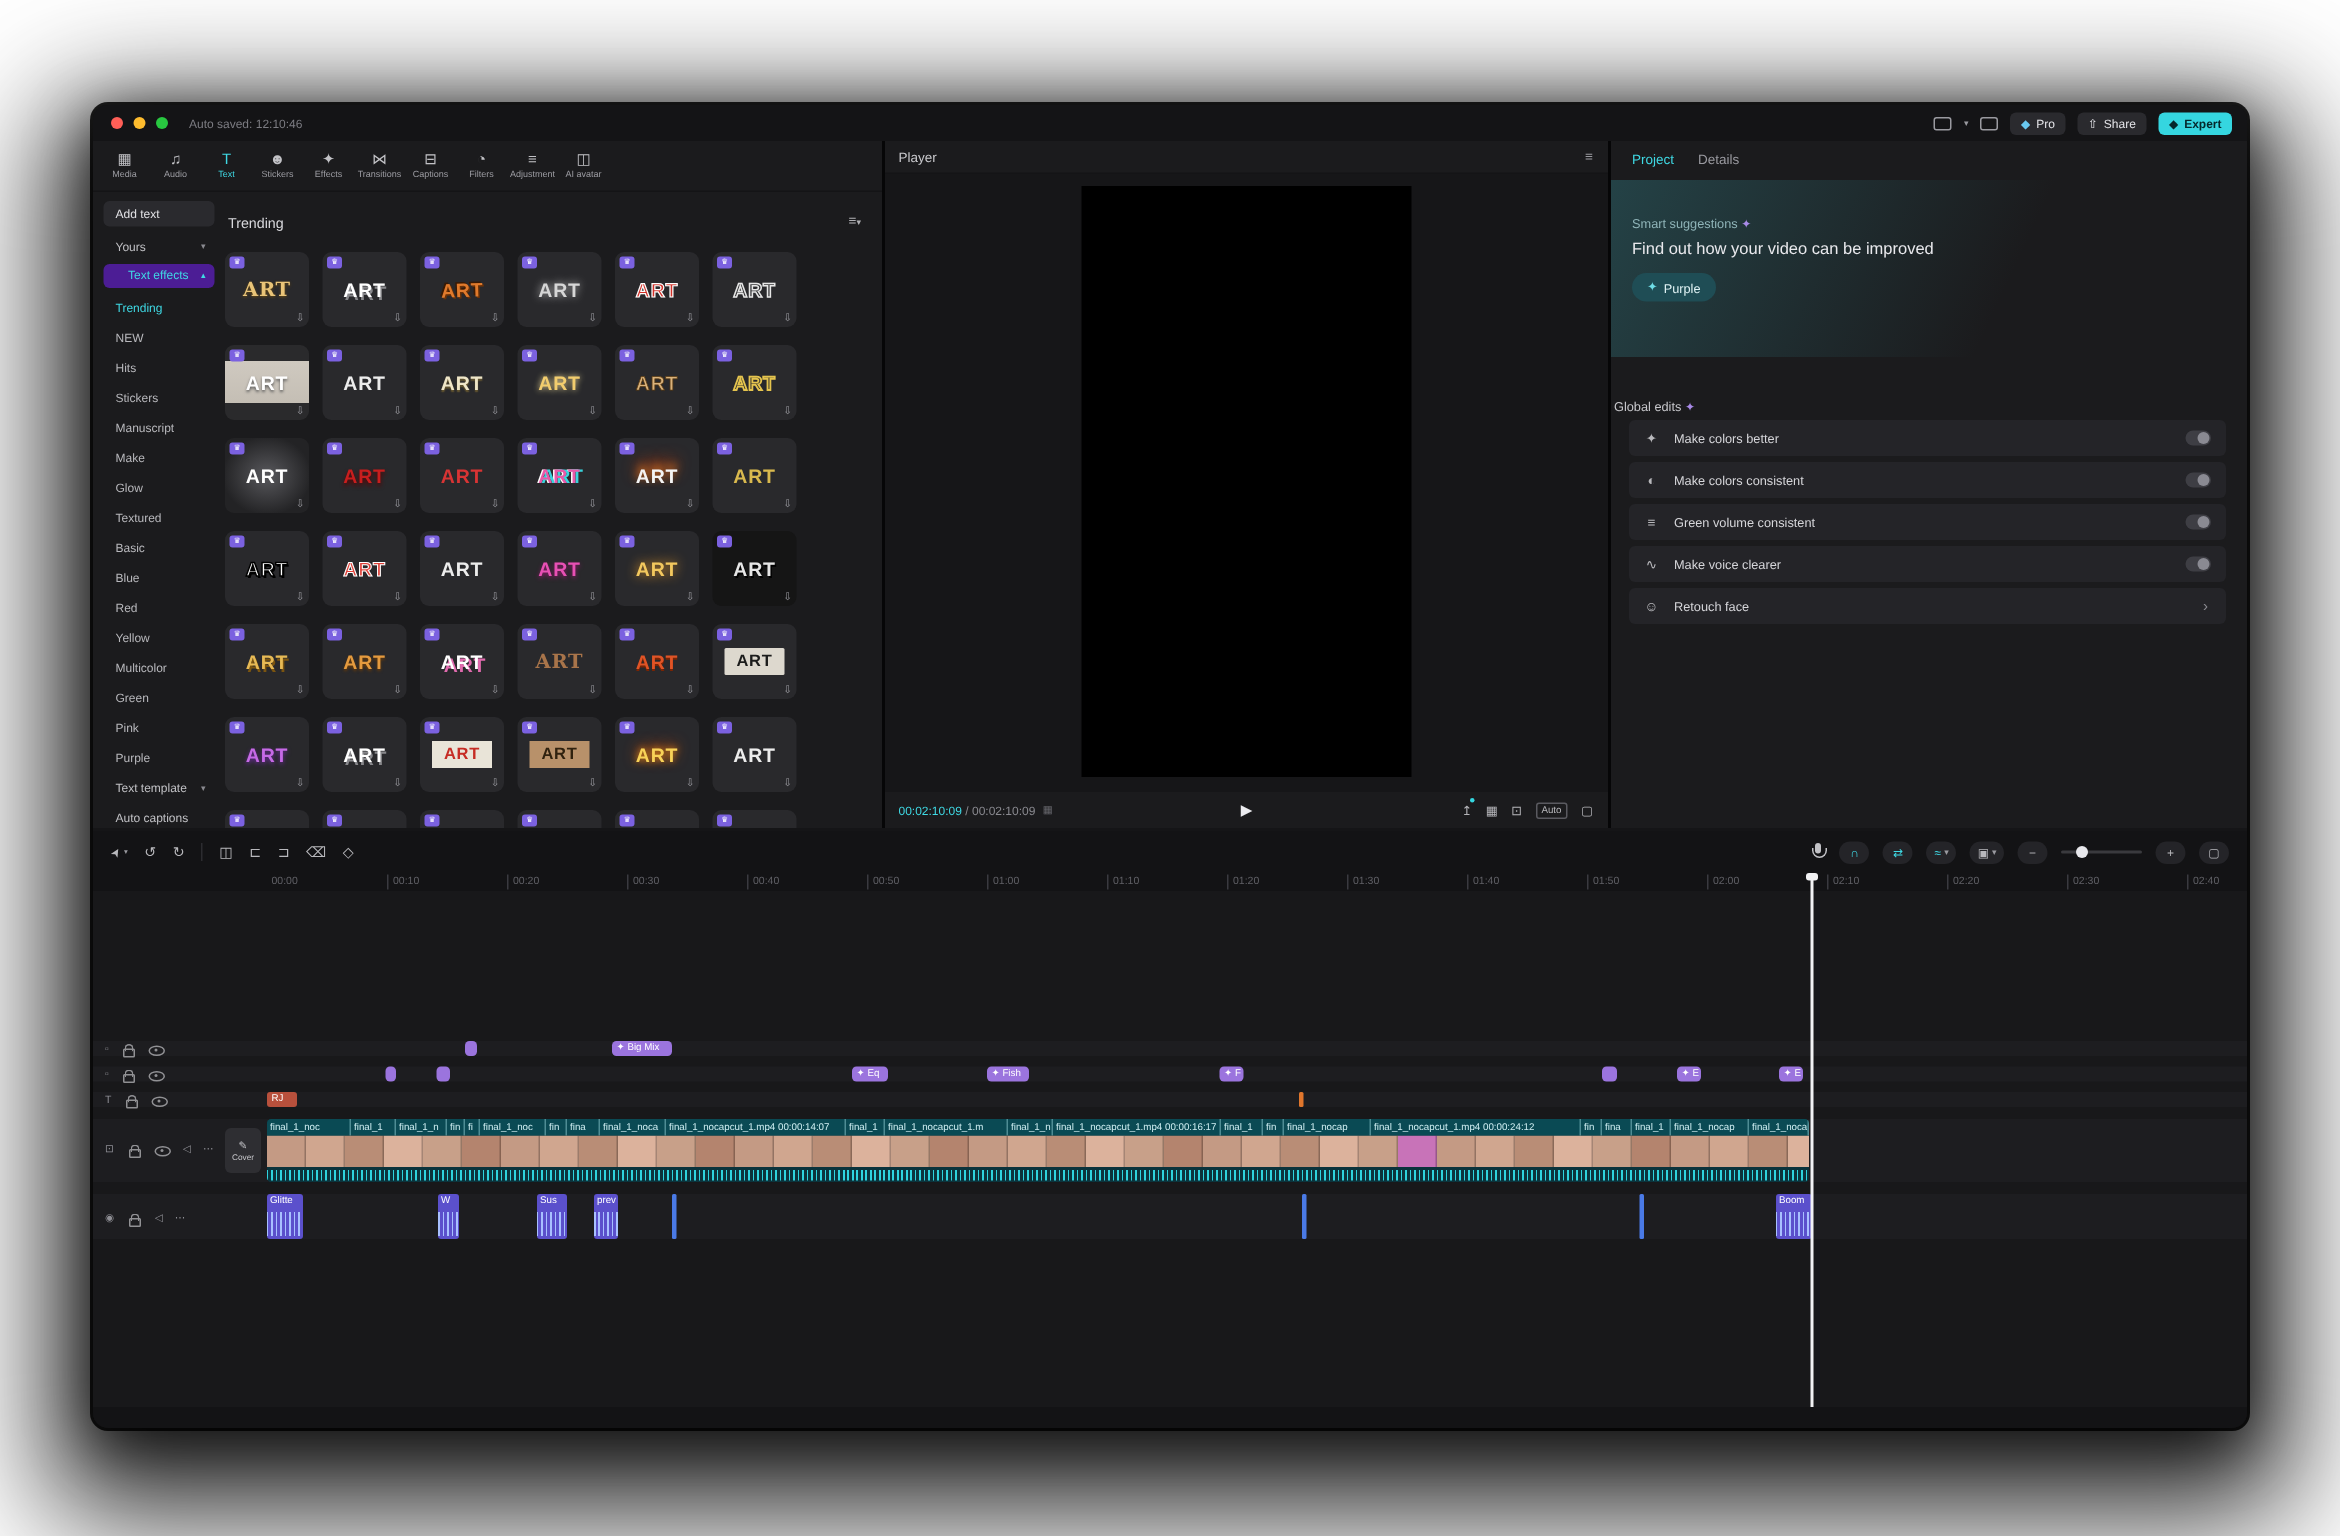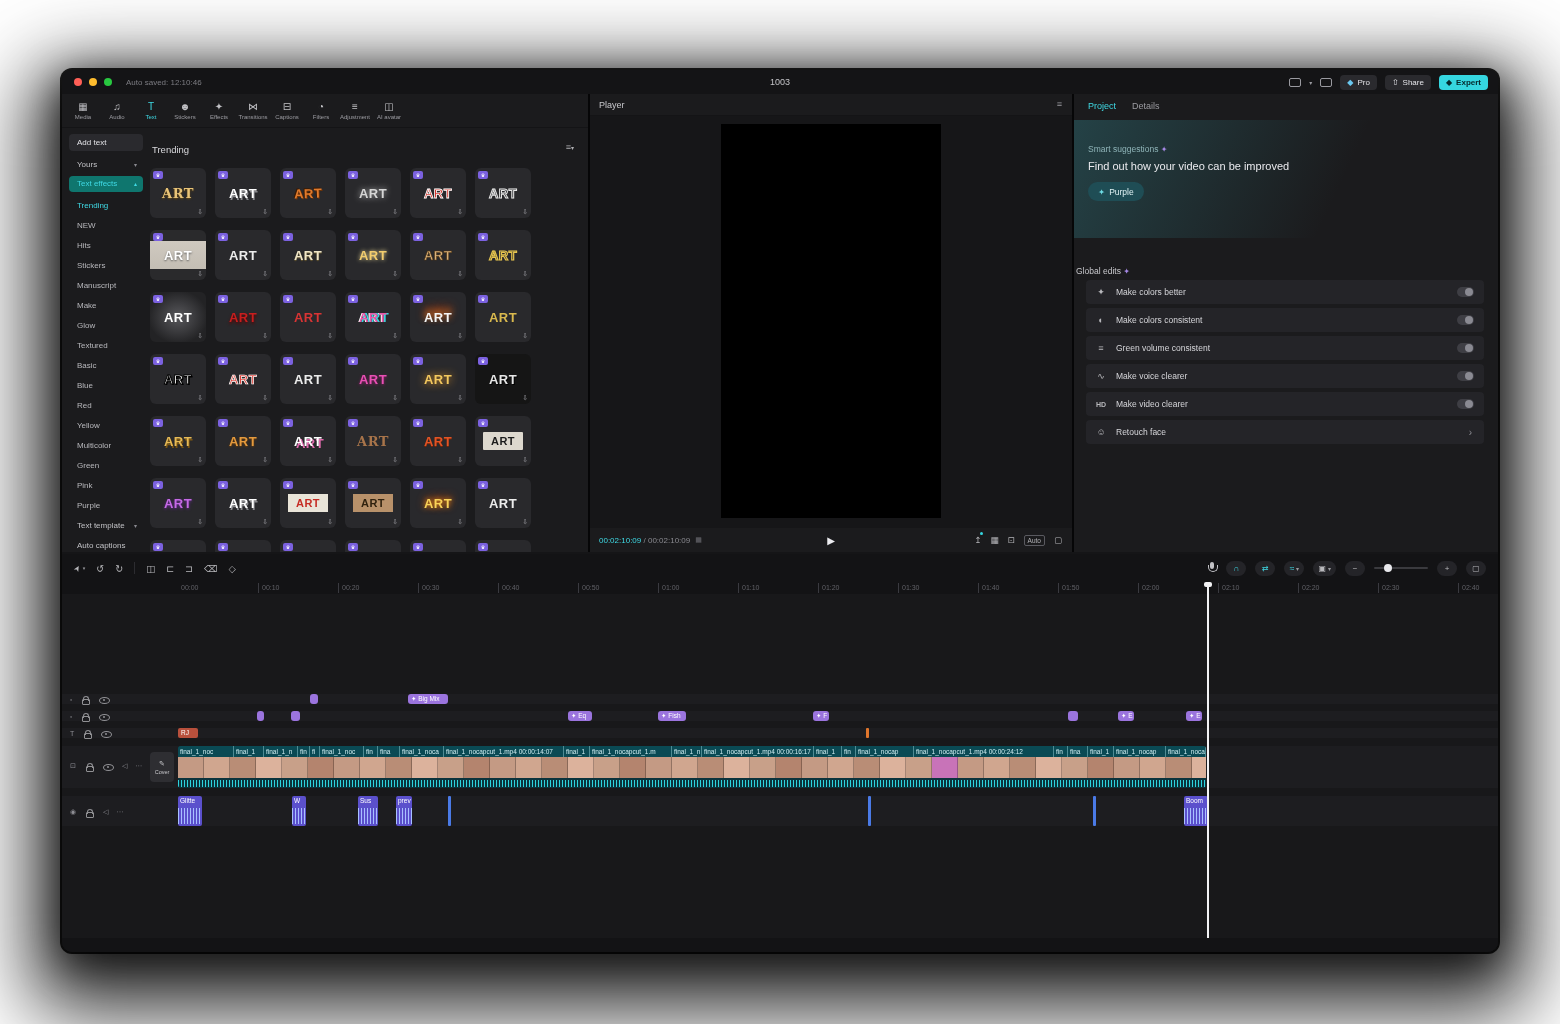--- a/index.html
+++ b/index.html
@@ -32,21 +32,21 @@
   .lp-item { width:34px; display:flex; flex-direction:column; align-items:center; gap:2px; cursor:pointer; }
   .lp-ico { font-size:10px; color:#c2c2c6; line-height:11px; }
   .lp-lab { font-size:6px; color:#9c9ca2; white-space:nowrap; }
   .lp-item.active .lp-ico, .lp-item.active .lp-lab { color:#3fd9e4; }
 
   .lp-body { position:absolute; left:0; top:34px; width:100%; height:424px; }
   .sidebar { position:absolute; left:0; top:0; width:88px; height:100%; }
   .sb-add { position:absolute; left:7px; top:6px; width:74px; height:17px; line-height:17px; background:#2a2a2e; border-radius:4px; font-size:8px; color:#e2e2e6; padding-left:8px; }
   .sb-row { position:absolute; left:7px; width:74px; height:16px; line-height:16px; font-size:8px; color:#c0c0c4; padding-left:8px; }
   .sb-row .caret2 { float:right; margin-right:6px; font-size:6px; color:#8a8a90; }
-  .sb-row.sel { background:#0f766e; border-radius:4px; color:#3fd9e4; }
+  .sb-row.sel { background:#4c1d95; border-radius:4px; color:#3fd9e4;text-align:center; }
   .sb-cats { position:absolute; left:0; top:68px; width:88px; }
   .sb-cat { height:20px; line-height:20px; padding-left:15px; font-size:8px; color:#b8b8bc; cursor:pointer; }
   .sb-cat.active { color:#3fd9e4; }
 
   .effects { position:absolute; left:88px; top:0; width:438px; height:100%; }
   .fx-header { position:absolute; left:0; top:0; width:100%; height:36px; }
   .fx-title { position:absolute; left:2px; top:16px; font-size:9.5px; color:#d8d8dc; }
   .fx-filter { position:absolute; right:14px; top:14px; font-size:9px; color:#b0b0b4; cursor:pointer; }
   .tile-grid { position:absolute; left:0; top:40px; width:100%; height:384px; overflow:hidden;
                display:grid; grid-template-columns:repeat(6,56px); grid-auto-rows:50px; column-gap:9px; row-gap:12px; }
@@ -193,21 +193,20 @@
 
 <div class="window">
 
   <div class="titlebar">
     <div class="tl-dots">
       <span class="tl-dot" style="background:#ff5f57"></span>
       <span class="tl-dot" style="background:#febc2e"></span>
       <span class="tl-dot" style="background:#28c840"></span>
     </div>
     <span class="autosave">Auto saved: 12:10:46</span>
-    <div class="tb-title">1003</div>
     <div class="tb-right">
       <span class="win-ico"></span>
       <span class="caret">▾</span>
       <span class="win-ico"></span>
       <span class="pill">
           <span class="gem">◆</span>
           <span>Pro</span>
         </span>
       <span class="pill">
           <span>⇧</span>
@@ -558,27 +557,20 @@
           <div class="ge-row">
             <span class="ge-ico">≡</span>
             <span class="ge-lab">Green volume consistent</span>
             <span class="ge-toggle">
               <span class="knob"></span>
             </span>
           </div>
           <div class="ge-row">
             <span class="ge-ico">∿</span>
             <span class="ge-lab">Make voice clearer</span>
-            <span class="ge-toggle">
-              <span class="knob"></span>
-            </span>
-          </div>
-          <div class="ge-row">
-            <span class="ge-ico hd">HD</span>
-            <span class="ge-lab">Make video clearer</span>
             <span class="ge-toggle">
               <span class="knob"></span>
             </span>
           </div>
           <div class="ge-row">
             <span class="ge-ico">☺</span>
             <span class="ge-lab">Retouch face</span>
             <span class="ge-chev">›</span>
           </div>
         </div>

